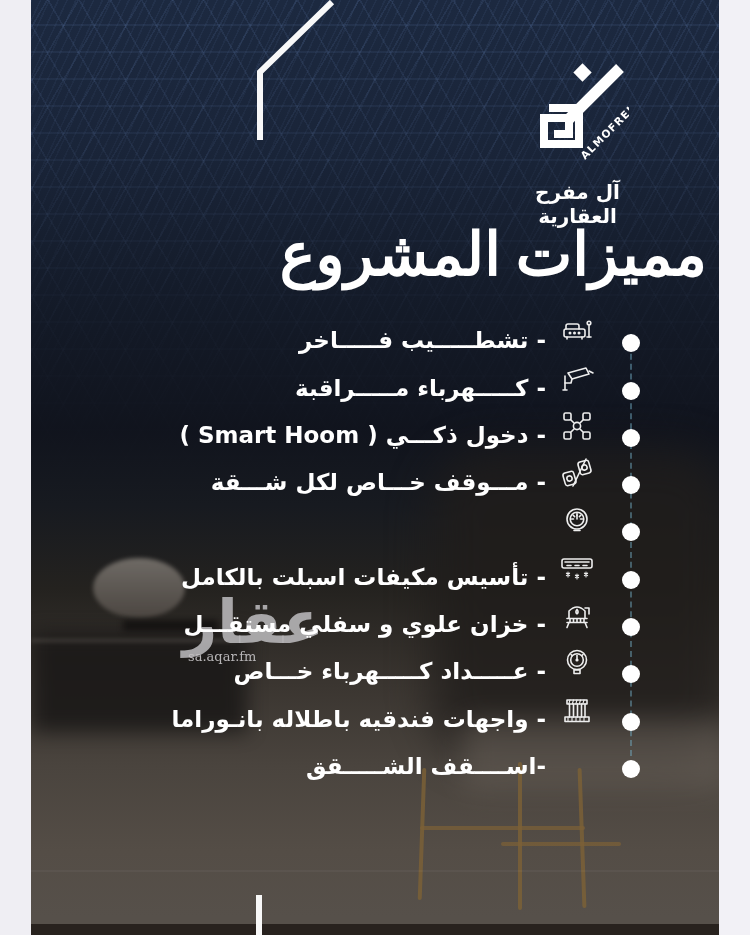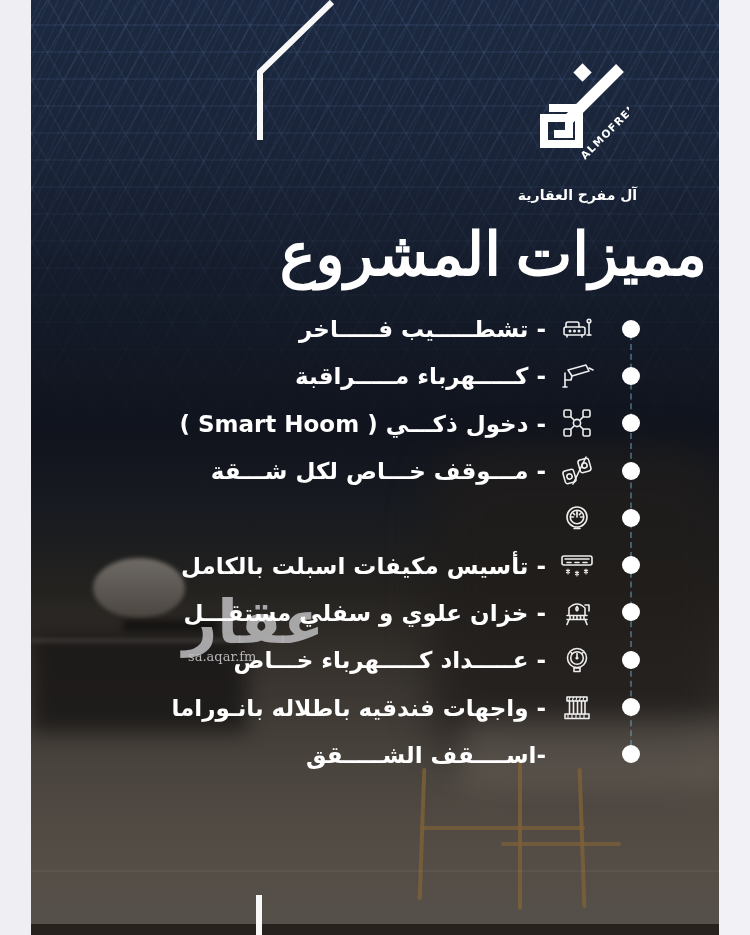--- a/index.html
+++ b/index.html
@@ -45,29 +45,29 @@
   .legbar { position:absolute; height:4px; background:#7d6136; opacity:.7; border-radius:2px; }
   .legbar1 { left:389px; top:826px; width:165px; }
   .legbar2 { left:470px; top:842px; width:120px; }
   .floor-line { position:absolute; left:0; top:870px; width:688px; height:2px; background:rgba(255,255,255,0.04); }
   .bottom-strip { position:absolute; left:31px; top:924px; width:688px; height:11px; background:#28221e; z-index:3; }
   
   .corner-top { position:absolute; left:226px; top:0; z-index:3; }
   .corner-bottom { position:absolute; left:256px; top:895px; width:6px; height:40px; background:#f8f8f8; z-index:4; }
   
   .logo-block { position:absolute; left:505px; top:60px; width:145px; text-align:center; color:#fff; z-index:5; }
-  .company-name { font-size:14px; font-weight:700; margin-top:11px; letter-spacing:.3px; direction:rtl; }
+  .company-name { font-size:20px; font-weight:700; margin-top:4px; letter-spacing:.3px; direction:rtl; }
   
   .title { position:absolute; right:43px; top:218px; z-index:5; direction:rtl;
            font-size:60px; font-weight:700; color:#fff; line-height:1.25; white-space:nowrap;font-family:Liberation Serif, serif; }
   
   .connector { position:absolute; right:118px; top:334px; height:422px; width:0;
                border-right:2px dashed rgba(115,175,200,0.45); z-index:4; }
   .features { position:absolute; left:40px; right:110px; top:305px; z-index:5; }
-  .frow { height:47.3px; display:flex; align-items:center; direction:rtl; }
+  .frow { height:47.3px; display:flex; align-items:flex-end; direction:rtl; }
   .dot { flex:0 0 18px; width:18px; height:18px; border-radius:50%; background:#fff; }
   .ficon { flex:0 0 46px; width:46px; height:42px; margin:0 22px 0 8px;
            display:flex; align-items:center; justify-content:center; }
   .flabel { font-size:23px; font-weight:700; color:#fff; white-space:nowrap; line-height:1; padding-top:2px; }
   
   .watermark { position:absolute; left:188px; top:592px; width:136px; z-index:4; }
   .wm-ar { font-size:60px; font-weight:700; color:rgba(186,184,187,0.88); line-height:1; direction:rtl; }
   .wm-site { font-size:13px; font-family:"DejaVu Serif", serif; color:rgba(198,196,199,0.9); margin-top:-3px; }
   
   .strip-left  { position:absolute; left:0; top:0; width:31px; height:935px; background:#efeef3; z-index:20; }

